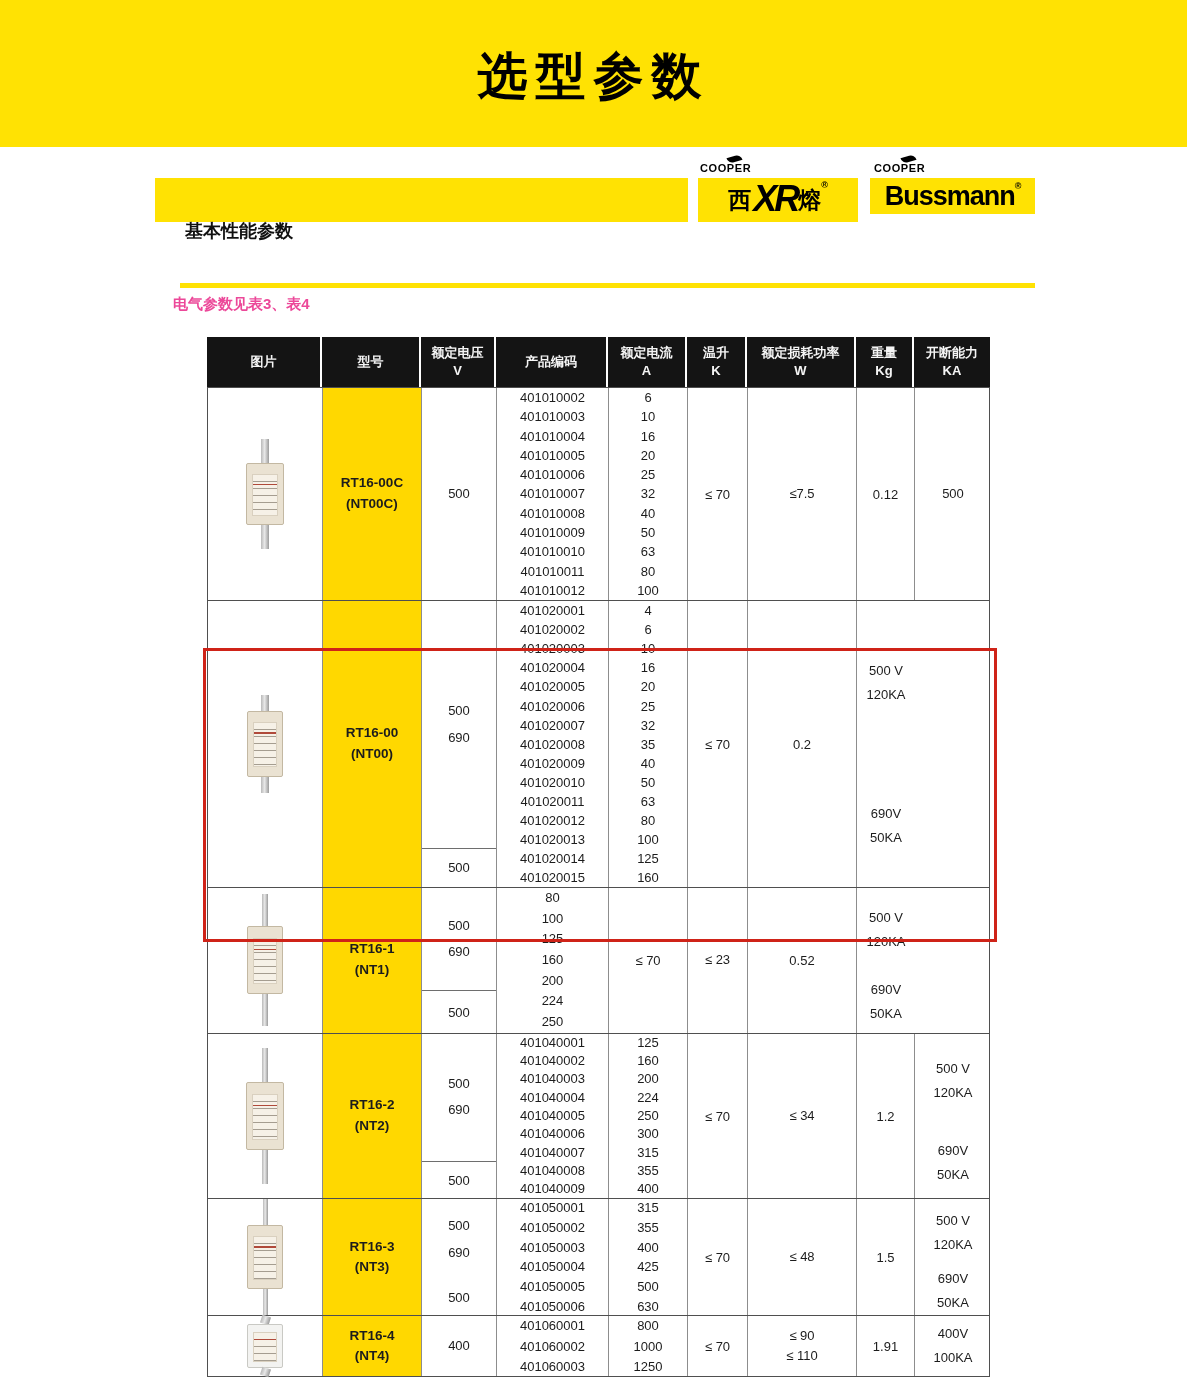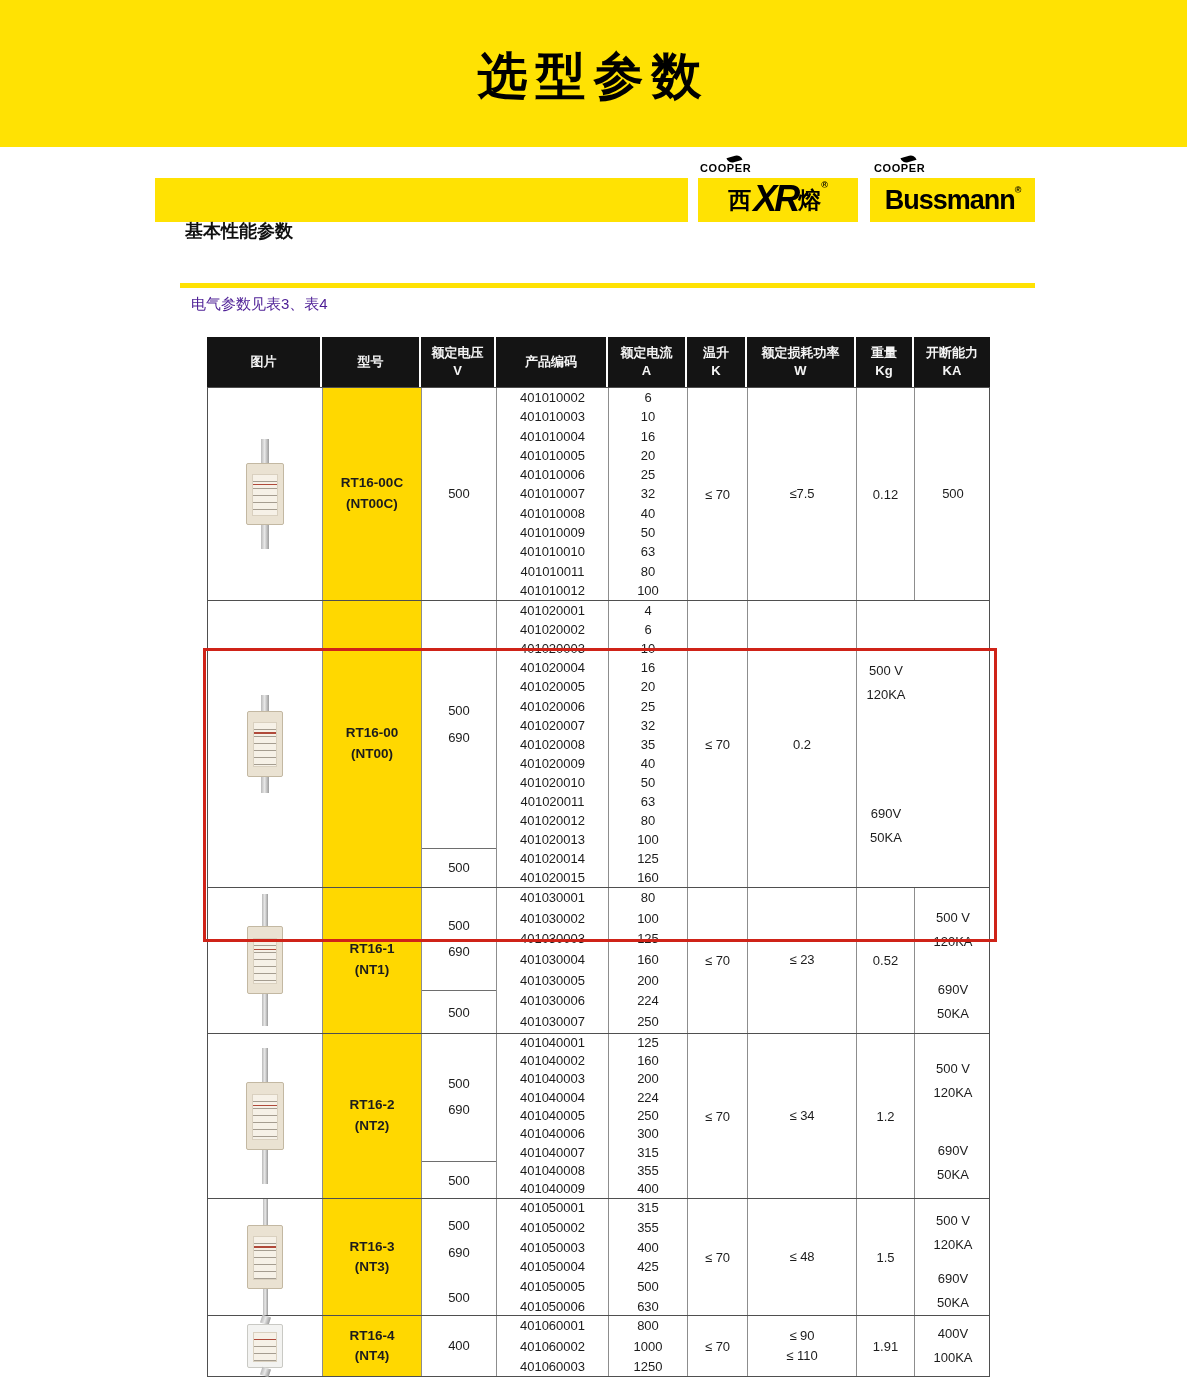--- a/index.html
+++ b/index.html
@@ -16,29 +16,29 @@
   .cooper .leaf{width:15px;height:6px;background:#000;border-radius:0 8px 0 8px;
                 transform:rotate(-16deg);margin-left:27px;margin-bottom:1px;}
   .cooper .cooper-txt{font-size:11px;font-weight:700;letter-spacing:.6px;color:#000;}
   .c1{left:700px;top:156px;} .c2{left:874px;top:156px;}
   .ybar{position:absolute;left:155px;top:178px;width:533px;height:44px;background:#ffe203;}
   .xr-block{position:absolute;left:698px;top:178px;width:160px;height:44px;background:#ffe203;
             display:flex;align-items:center;justify-content:center;}
   .xr-inner{display:flex;align-items:center;color:#000;font-weight:900;}
   .xr-cn{font-size:23px;} .xr-latin{font-size:36px;font-style:italic;letter-spacing:-3px;margin:0 1px 3px 2px;}
   .xr-reg{font-size:9px;align-self:flex-start;margin-top:2px;}
-  .bus-block{position:absolute;left:870px;top:178px;width:165px;height:44px;background:#ffe203;
+  .bus-block{position:absolute;left:870px;top:178px;width:165px;height:36px;background:#ffe203;
              display:flex;align-items:center;justify-content:center;}
   .bus-txt{font-size:27px;font-weight:900;letter-spacing:-1px;color:#000;}
   .bus-reg{font-size:9px;vertical-align:top;font-weight:900;}
 
   
   .heading{position:absolute;left:185px;top:219px;font-size:18px;font-weight:bold;color:#111;}
   .yline{position:absolute;left:180px;top:283px;width:855px;height:5px;background:#ffe203;}
-  .note{position:absolute;left:191px;top:295px;font-size:15px;font-weight:normal;color:#4c1d95;}
+  .note{position:absolute;left:173px;top:295px;font-size:15px;font-weight:bold;color:#ec4899;}
   .tbl-title{position:absolute;left:207px;top:311px;width:783px;text-align:center;
              font-size:15px;font-weight:bold;color:#111;}
 
   
   .table-wrap{position:absolute;left:207px;top:337px;width:783px;}
   .grid{display:grid;grid-template-columns:115px 99px 75px 112px 79px 60px 109px 58px 76px;}
   .thead .th{background:#141414;color:#f5f5f5;height:50px;box-sizing:border-box;
              display:flex;flex-direction:column;align-items:center;justify-content:center;
              font-size:13px;font-weight:bold;border-right:2px solid #fff;line-height:1.35;}
   .thead .th:last-child{border-right:none;}
@@ -291,29 +291,20 @@
           <div class="cell volt-cell">
             <div class="volt-top">
               <div class="vline">500</div>
               <div class="vline">690</div>
             </div>
             <div class="volt-bottom with-line" style="height: 41.4px;">
               <div class="vline">500</div>
             </div>
           </div>
           <div class="cell stack">
-            <div class="line">401030001</div>
-            <div class="line">401030002</div>
-            <div class="line">401030003</div>
-            <div class="line">401030004</div>
-            <div class="line">401030005</div>
-            <div class="line">401030006</div>
-            <div class="line">401030007</div>
-          </div>
-          <div class="cell stack">
             <div class="line">80</div>
             <div class="line">100</div>
             <div class="line">125</div>
             <div class="line">160</div>
             <div class="line">200</div>
             <div class="line">224</div>
             <div class="line">250</div>
           </div>
           <div class="cell">≤ 70</div>
           <div class="cell">

